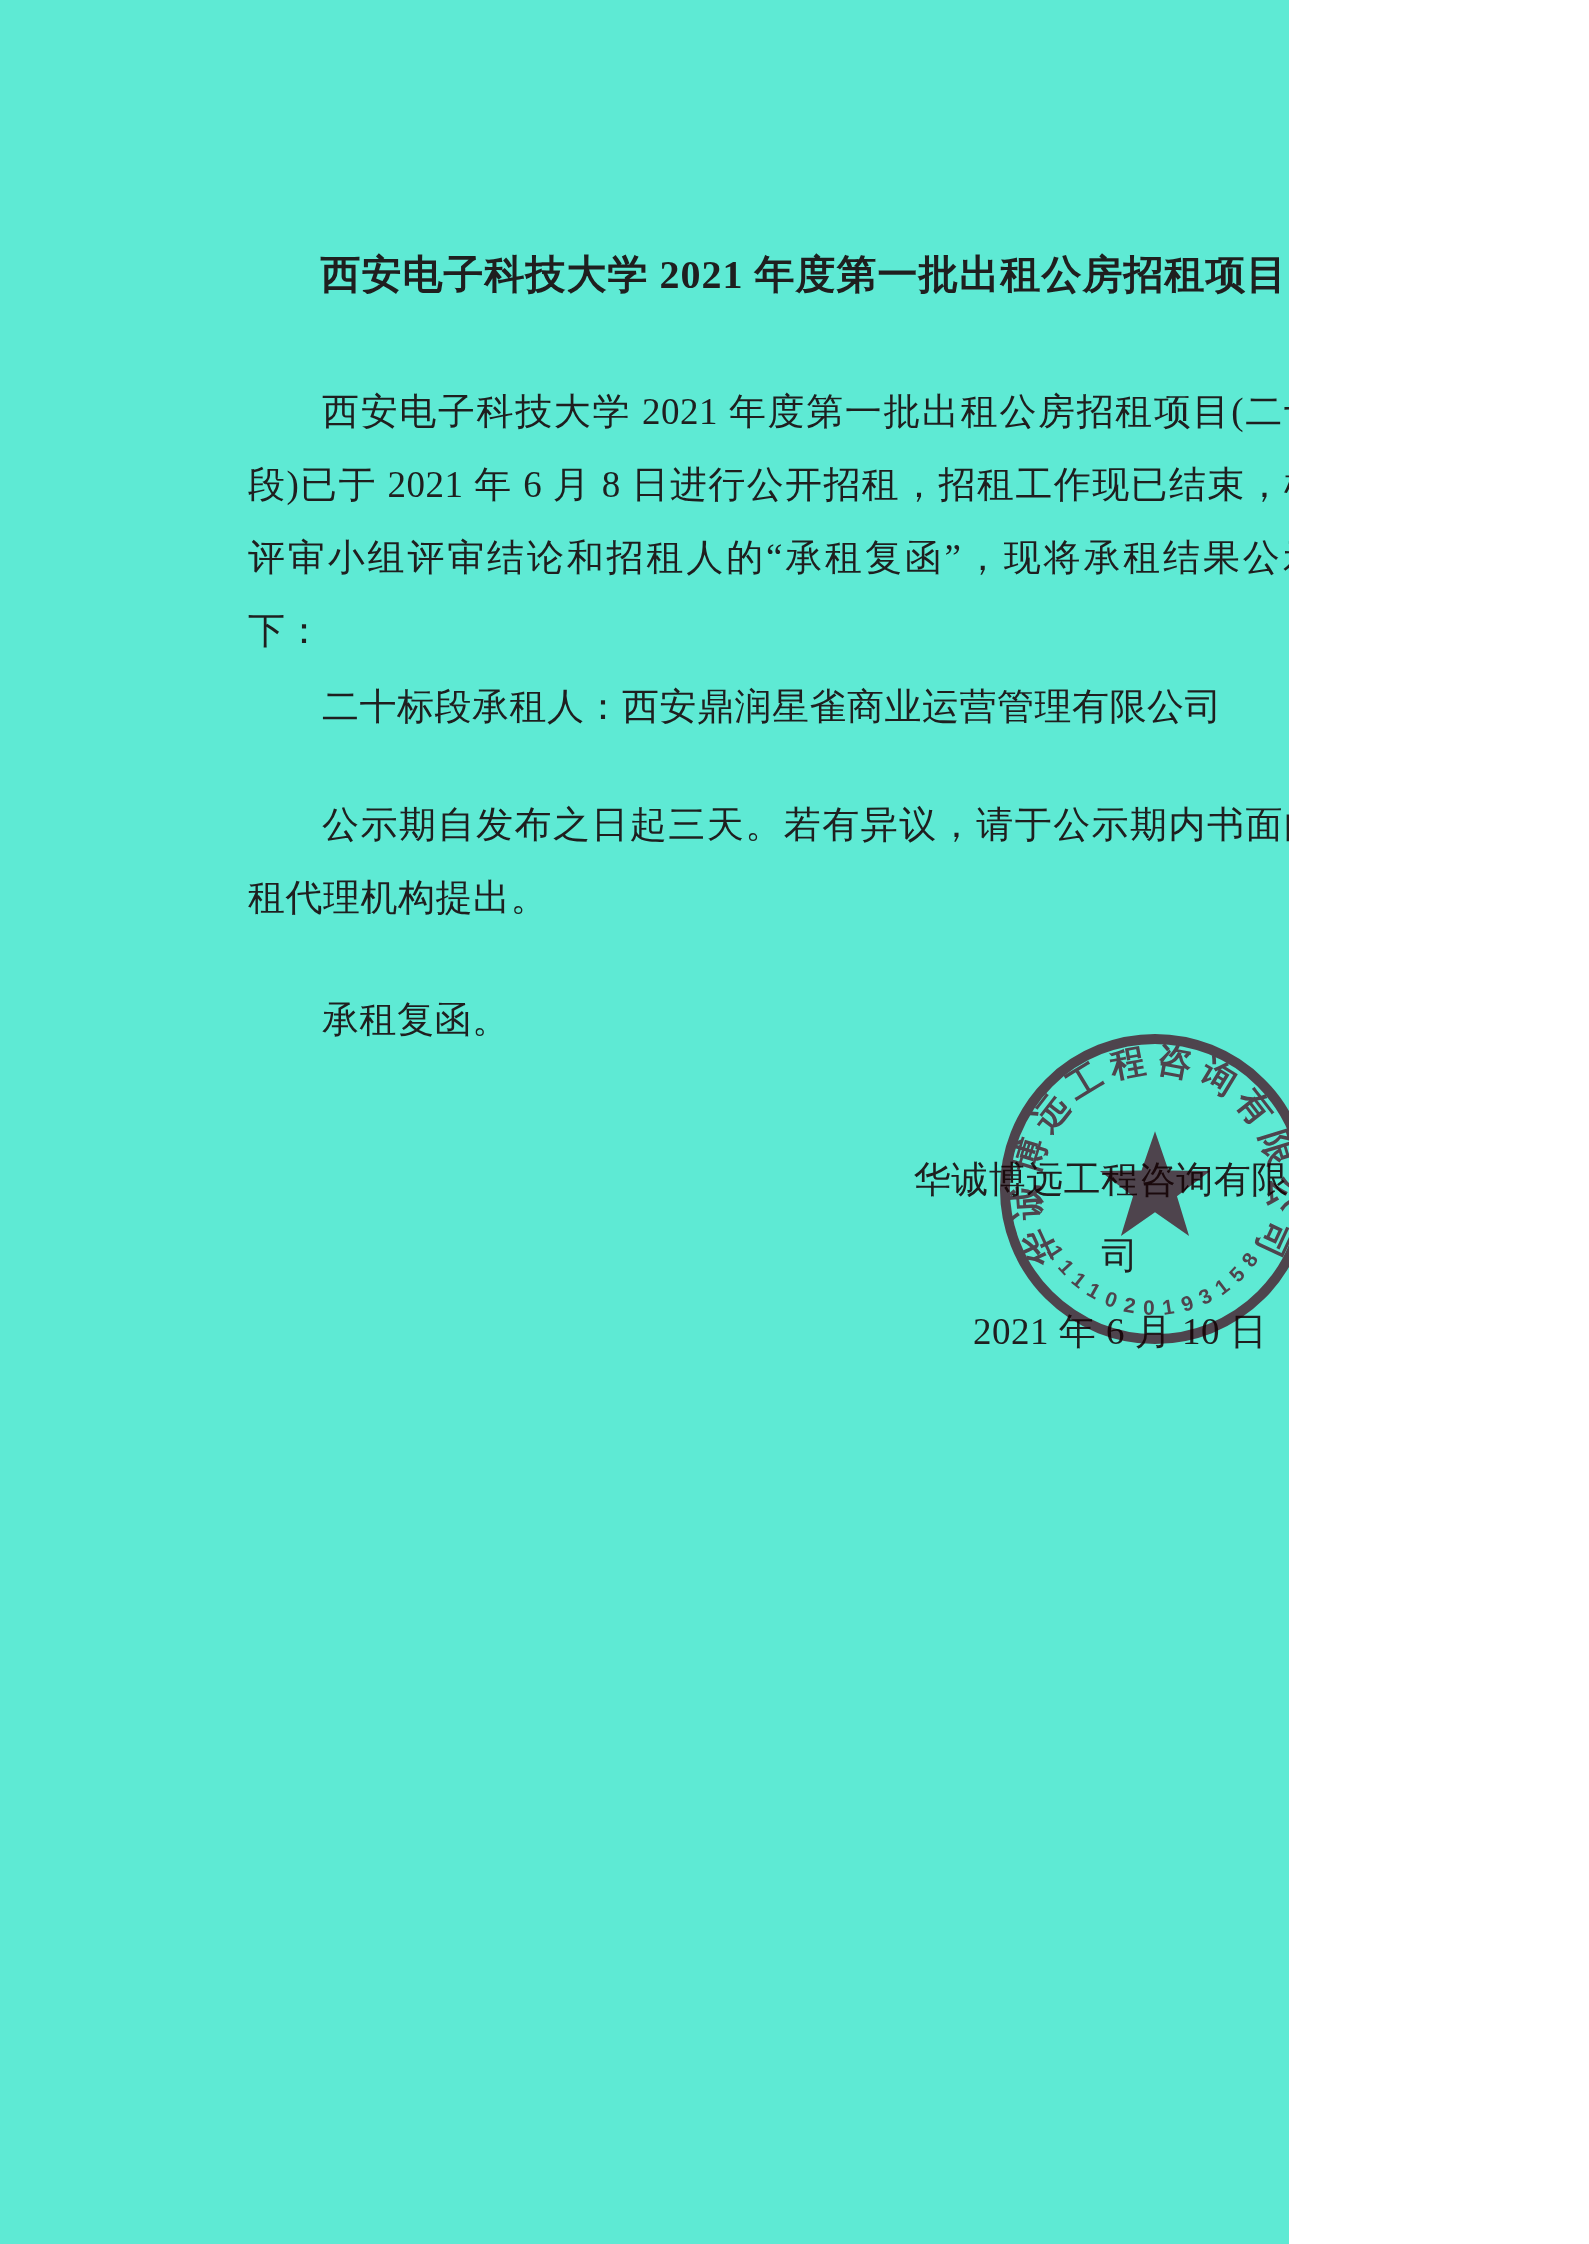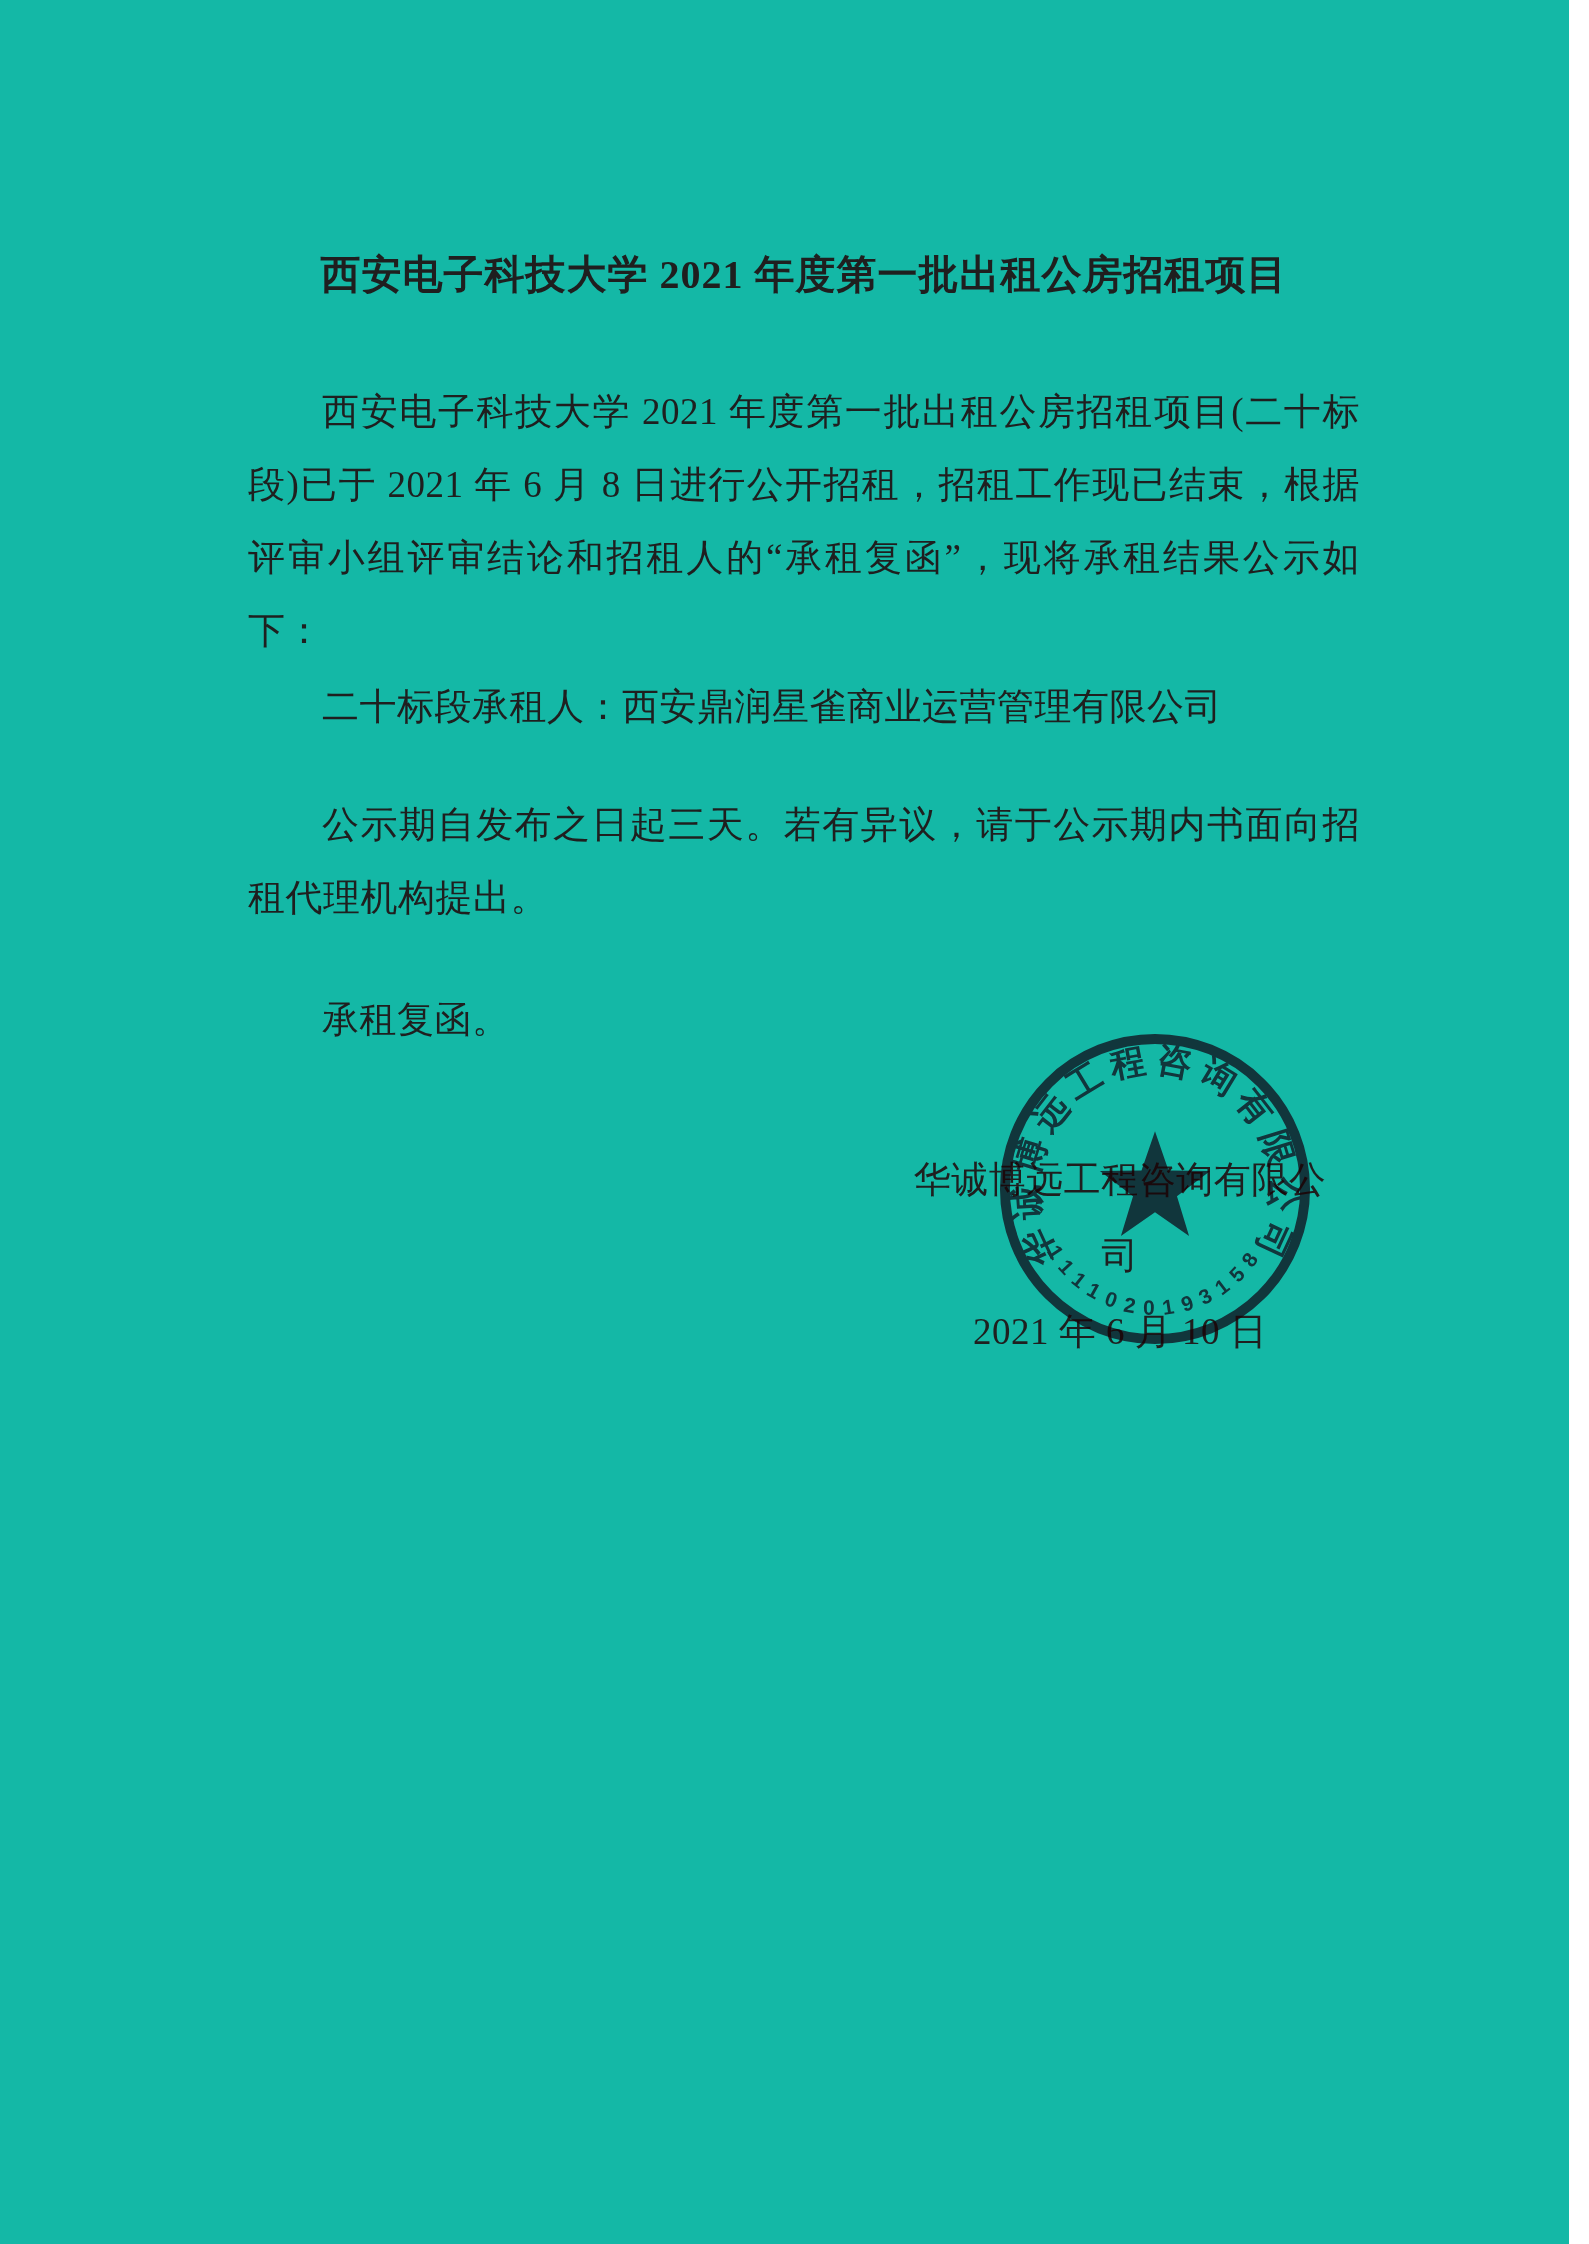--- a/index.html
+++ b/index.html
@@ -2,23 +2,23 @@
 <html><head>
 <meta charset="utf-8">
 <style>
   html, body {
     margin: 0;
     padding: 0;
     background: #ffffff;
   }
   .page {
     position: relative;
-    width: 1569px;
+    width: 1289px;
     height: 2244px;
-    background: #14b8a6;
+    background: #5eead4;
     font-family: "Liberation Serif", "DejaVu Serif", serif;
     color: #1f1f1f;
     overflow: hidden;
   }
   .doc-title {
     position: absolute;
     top: 242px;
     left: 248px;
     width: 1112px;
     text-align: center;

